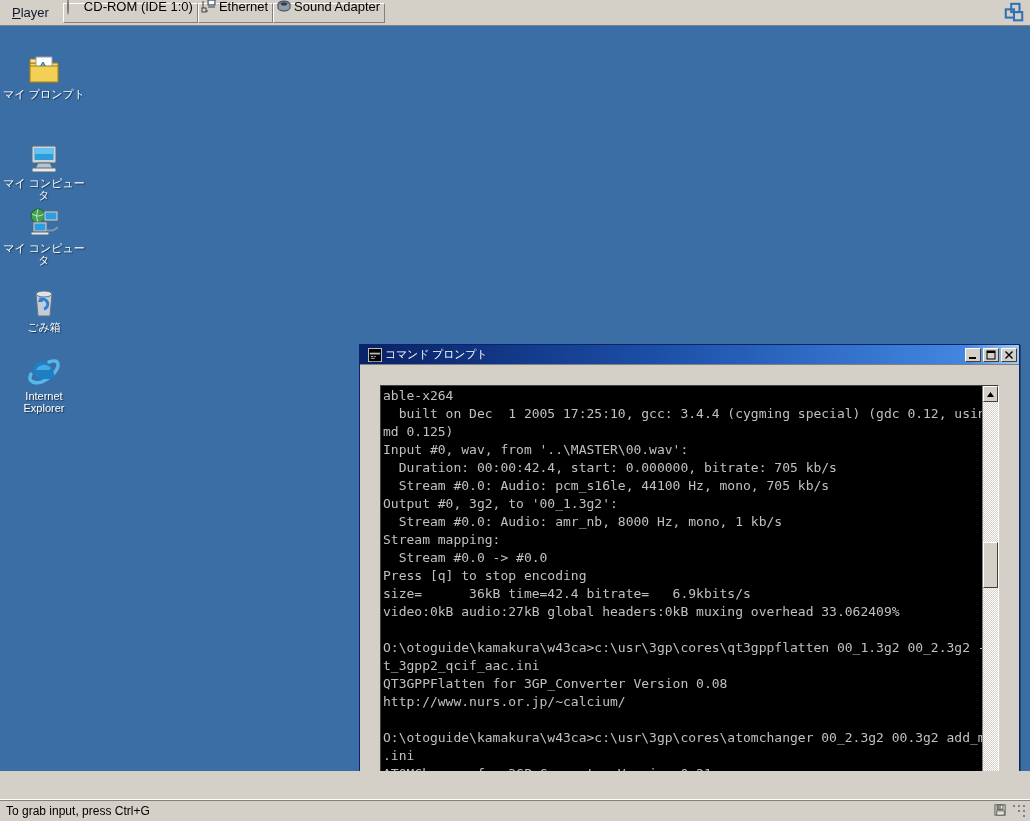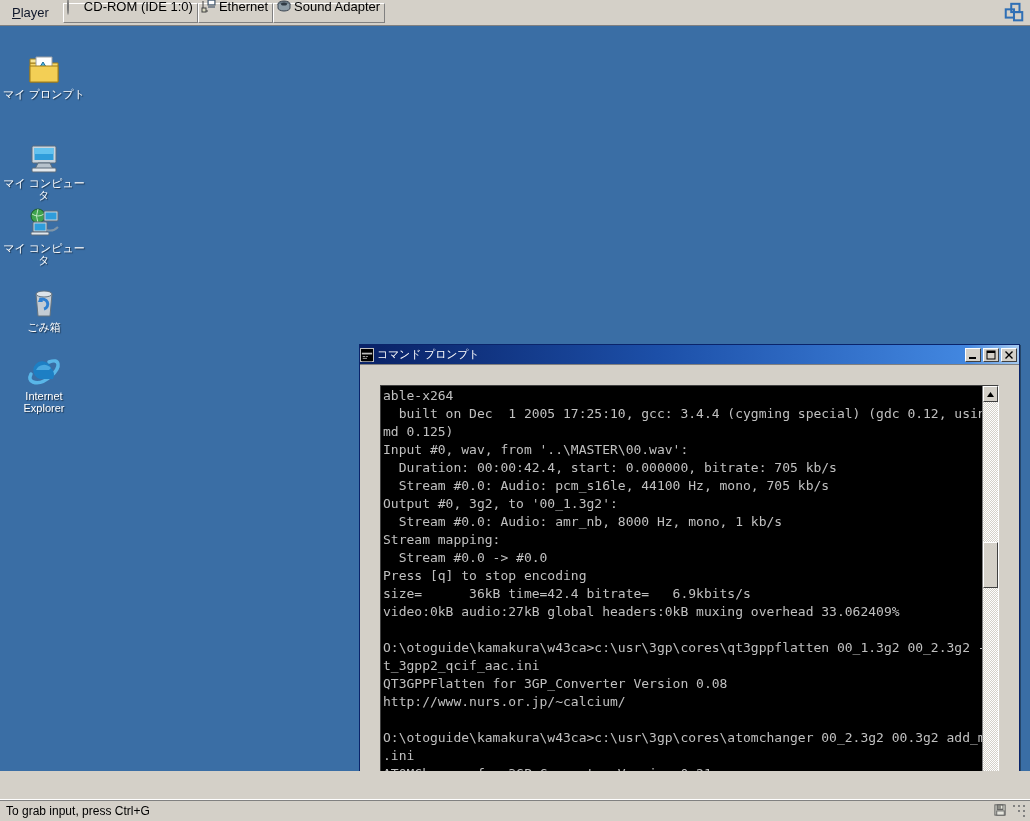--- a/index.html
+++ b/index.html
@@ -95,21 +95,21 @@
     width: 661px; height: 474px;
     background: #d4d0c8;
     border: 1px solid #0a246a;
     box-shadow: 1px 1px 0 rgba(0,0,0,.35);
     display: flex; flex-direction: column;
   }
   #cmd-titlebar {
     height: 19px; flex: 0 0 19px;
     background: linear-gradient(to right, #0a246a 0%, #0a246a 3%, #1c4fa8 45%, #4287e0 92%, #a6caf0 100%);
     display: flex; align-items: center;
-    padding: 0 2px 0 0;
+    padding: 0 2px 0 8px;
   }
   #cmd-titlebar .sysicon {
     width: 14px; height: 14px; flex: 0 0 14px;
     background: #000;
     border: 1px solid #c0c0c0;
     position: relative;
     margin-right: 3px;
   }
   #cmd-title-text {
     flex: 1 1 auto;

